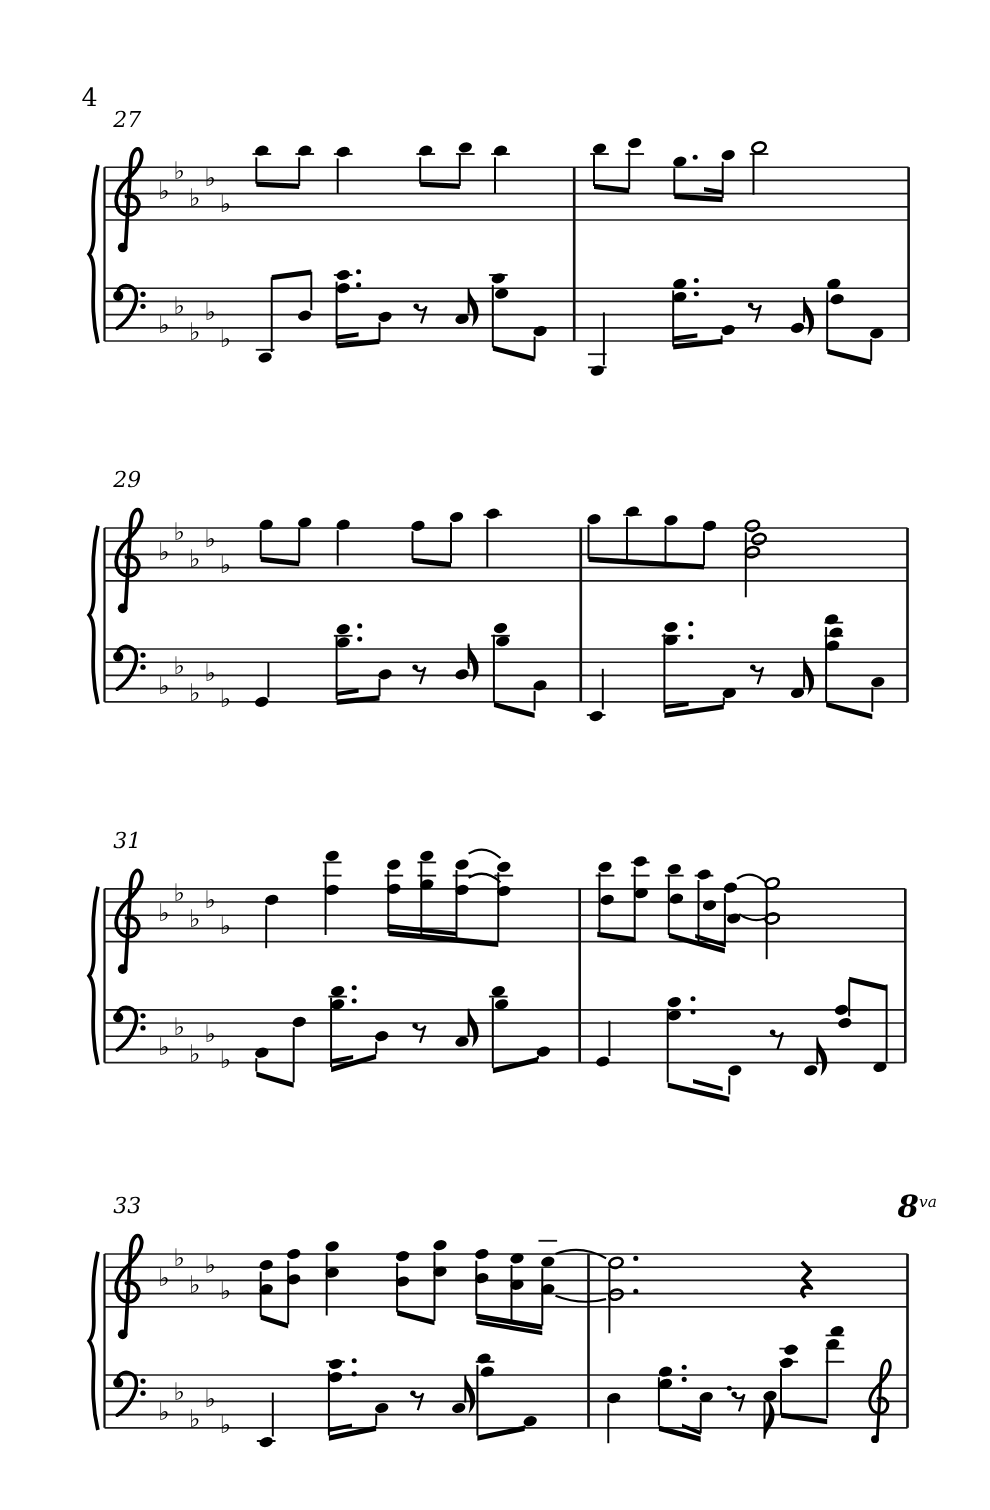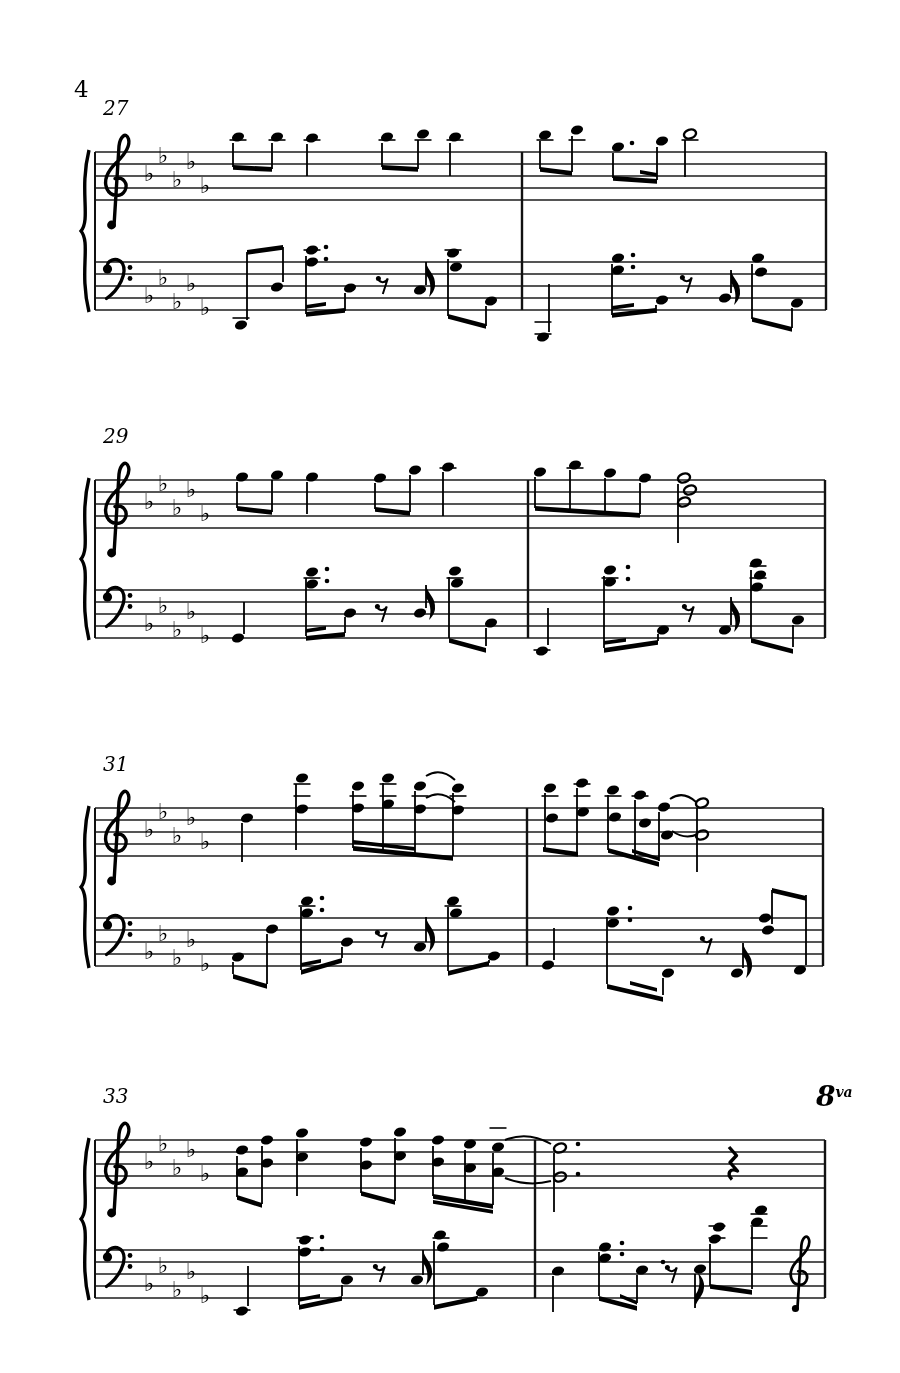--- a/index.html
+++ b/index.html
@@ -1,21 +1,21 @@
 <!DOCTYPE html>
 <html><head>
 <meta charset="utf-8">
 <style>
   html,body{margin:0;padding:0;background:#fff;}
   .page{position:relative;width:900px;height:1373px;background:#ffffff;overflow:hidden;
         font-family:"DejaVu Serif", serif;color:#000;}
   .page-number{position:absolute;left:74px;top:76px;font-size:23px;}
   .octave-marking{position:absolute;left:816px;top:1080px;font-style:italic;font-weight:bold;}
   .octave-marking .big8{font-size:28px;font-family:"DejaVu Serif",serif;}
-  .octave-marking .sup{font-size:14px;vertical-align:9px;font-weight:bold;}
+  .octave-marking .sup{font-size:14px;vertical-align:9px;font-weight:normal;}
   svg text{user-select:none;}
 </style>
 </head>
 <body>
 
 <div class="page">
   <div class="page-number">4</div>
   <div class="octave-marking"><span class="big8">8</span><span class="sup">va</span></div>
   <svg id="score" width="900" height="1373" viewBox="0 0 900 1373" style="position:absolute;left:0;top:0;">
       <g>

